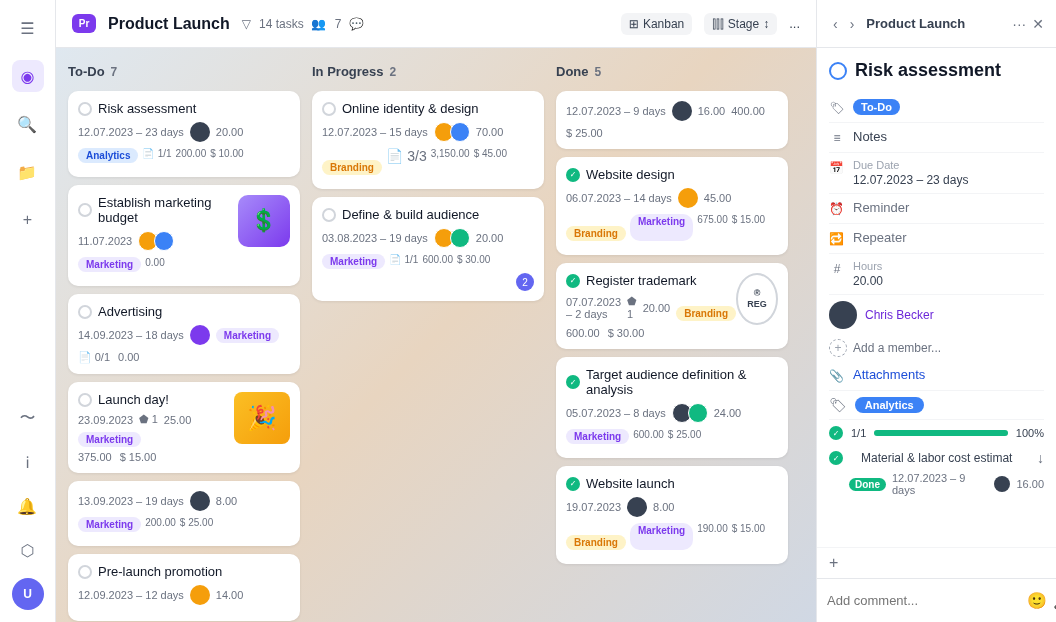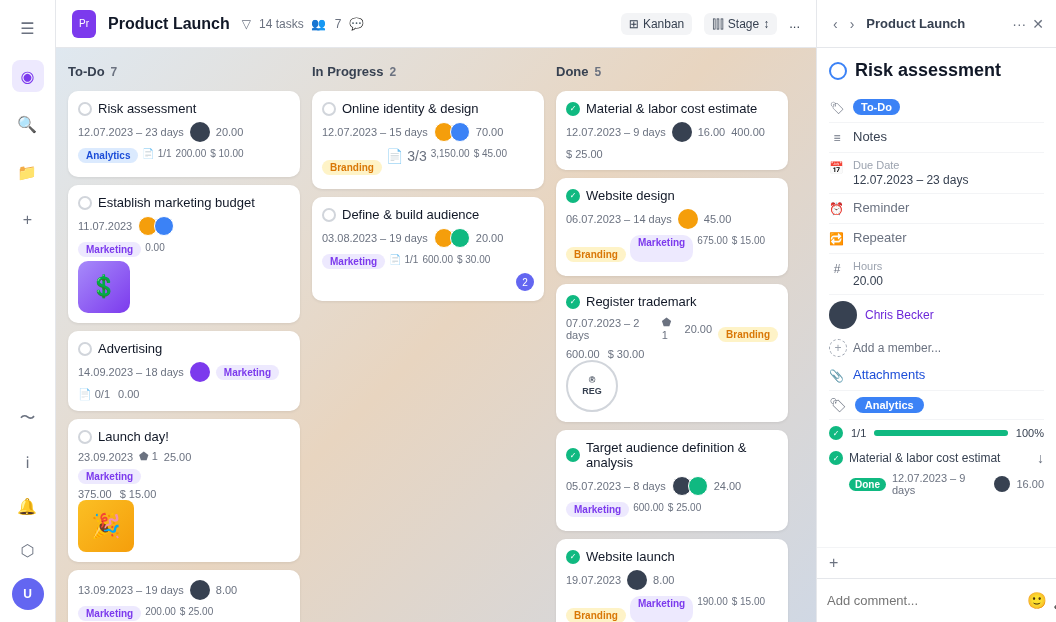--- a/index.html
+++ b/index.html
@@ -13,21 +13,21 @@
     .sidebar-icon.active { background: #ede9fe; color: #7c3aed; }
     .sidebar-avatar { width: 32px; height: 32px; border-radius: 50%; background: #6366f1; color: white; display: flex; align-items: center; justify-content: center; font-size: 12px; font-weight: 600; margin-top: auto; }
 
     
     .main-area { flex: 1; display: flex; flex-direction: column; overflow: hidden; }
 
     
     .top-bar {
       height: 48px; background: #fff; display: flex; align-items: center; padding: 0 16px; gap: 12px; border-bottom: 1px solid #e5e7eb; flex-shrink: 0;
     }
-    .project-icon { width: 24px; height: 28px; background: #7c3aed; border-radius: 6px; display: flex; align-items: center; justify-content: center; color: white; font-size: 10px; font-weight: 400; }
+    .project-icon { width: 24px; height: 19px; background: #7c3aed; border-radius: 6px; display: flex; align-items: center; justify-content: center; color: white; font-size: 10px; font-weight: 700; }
     .project-title { font-size: 16px; font-weight: 600; color: #111827; }
     .top-bar-meta { display: flex; align-items: center; gap: 8px; font-size: 12px; color: #6b7280; }
     .top-bar-meta span { display: flex; align-items: center; gap: 4px; }
     .top-bar-right { margin-left: auto; display: flex; align-items: center; gap: 12px; font-size: 13px; color: #374151; }
     .view-btn { display: flex; align-items: center; gap: 4px; cursor: pointer; padding: 4px 8px; border-radius: 6px; background: #f3f4f6; font-size: 12px; }
 
     
     .kanban-area { flex: 1; display: flex; gap: 12px; padding: 12px; overflow-x: auto; background: linear-gradient(135deg, #dfe8f0 0%, #e8d5c0 50%, #d0d8e4 100%); position: relative; }
 
     
@@ -50,21 +50,21 @@
     .card-amounts { display: flex; gap: 8px; font-size: 11px; color: #6b7280; }
     .card-avatar { width: 20px; height: 20px; border-radius: 50%; background: #6366f1; flex-shrink: 0; }
     .card-avatar.green { background: #10b981; }
     .card-avatar.orange { background: #f59e0b; }
     .card-avatar.purple { background: #7c3aed; }
     .card-avatar.blue { background: #3b82f6; }
     .card-avatar.dark { background: #374151; }
     .avatar-group { display: flex; }
     .avatar-group .card-avatar { margin-left: -4px; border: 1px solid white; }
     .avatar-group .card-avatar:first-child { margin-left: 0; }
-    .card-row { display: flex; align-items: center; justify-content: space-between; flex-direction: column; }
+    .card-row { display: flex; align-items: center; justify-content: space-between; }
 
     
     .right-panel { width: 240px; background: #fff; border-left: 1px solid #e5e7eb; display: flex; flex-direction: column; flex-shrink: 0; overflow-y: auto; }
     .panel-header { height: 48px; display: flex; align-items: center; padding: 0 12px; gap: 8px; border-bottom: 1px solid #e5e7eb; flex-shrink: 0; }
     .panel-nav { display: flex; gap: 4px; }
     .panel-nav button { background: none; border: none; cursor: pointer; color: #6b7280; font-size: 14px; padding: 2px 4px; }
     .panel-title { font-size: 13px; font-weight: 600; color: #374151; }
     .panel-actions { margin-left: auto; display: flex; gap: 6px; }
     .panel-actions button { background: none; border: none; cursor: pointer; color: #6b7280; font-size: 14px; }
     .panel-body { padding: 12px; flex: 1; }
@@ -81,21 +81,21 @@
     .member-row { display: flex; align-items: center; gap: 8px; padding: 6px 0; font-size: 12px; }
     .add-member { display: flex; align-items: center; gap: 6px; color: #6b7280; font-size: 12px; cursor: pointer; padding: 4px 0; }
     .add-icon { width: 18px; height: 18px; border-radius: 50%; border: 1.5px dashed #9ca3af; display: flex; align-items: center; justify-content: center; color: #9ca3af; font-size: 12px; }
 
     .analytics-tag { background: #3b82f6; color: white; padding: 2px 10px; border-radius: 10px; font-size: 11px; font-weight: 600; }
 
     .progress-row { display: flex; align-items: center; gap: 8px; padding: 6px 0; font-size: 12px; }
     .progress-bar-bg { flex: 1; height: 6px; background: #e5e7eb; border-radius: 3px; }
     .progress-bar-fill { height: 100%; background: #10b981; border-radius: 3px; }
 
-    .subtask-row { display: flex; align-items: center; gap: 6px; padding: 4px 0; font-size: 12px; }
+    .subtask-row { display: flex; align-items: center; gap: 18px; padding: 4px 0; font-size: 12px; }
     .subtask-circle-done { width: 14px; height: 14px; border-radius: 50%; background: #10b981; display: flex; align-items: center; justify-content: center; flex-shrink: 0; }
     .subtask-circle-done::after { content: '✓'; color: white; font-size: 8px; }
     .tag-done { background: #10b981; color: white; padding: 1px 6px; border-radius: 8px; font-size: 10px; font-weight: 600; }
 
     .comment-bar { height: 44px; border-top: 1px solid #e5e7eb; display: flex; align-items: center; padding: 0 10px; gap: 24px; flex-shrink: 0; }
     .comment-input { flex: 1; border: none; outline: none; font-size: 13px; color: #6b7280; background: transparent; }
     .comment-actions { display: flex; gap: 6px; color: #9ca3af; }
 
     .card-img-party { background: linear-gradient(135deg, #fbbf24, #f59e0b); border-radius: 8px; width: 56px; height: 52px; display: flex; align-items: center; justify-content: center; font-size: 24px; }
     .card-img-register { background: white; border: 2px solid #d1d5db; border-radius: 50%; width: 52px; height: 52px; display: flex; align-items: center; justify-content: center; font-size: 10px; font-weight: 700; color: #374151; text-align: center; }
@@ -313,24 +313,20 @@
       </div>
     </div>
 
     <div class="kanban-col">
       <div class="col-header">
         <span>Done</span>
         <span class="col-count">5</span>
       </div>
 
       <div class="card">
-        <div class="card-title">
-          <div class="card-circle done"></div>
-          <span>Material &amp; labor cost estimate</span>
-        </div>
         <div class="card-meta">
           <span>12.07.2023 – 9 days</span>
           <div class="card-avatar dark"></div>
           <span>16.00</span>
           <span>400.00</span>
         </div>
         <div class="card-amounts">
           <span>$ 25.00</span>
         </div>
       </div>

